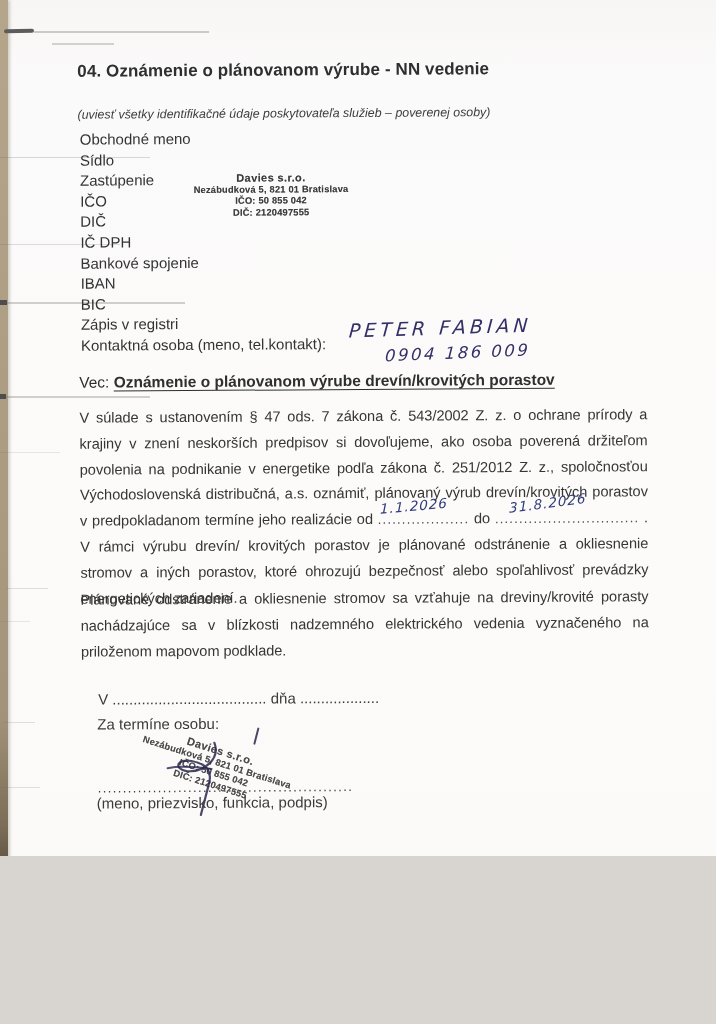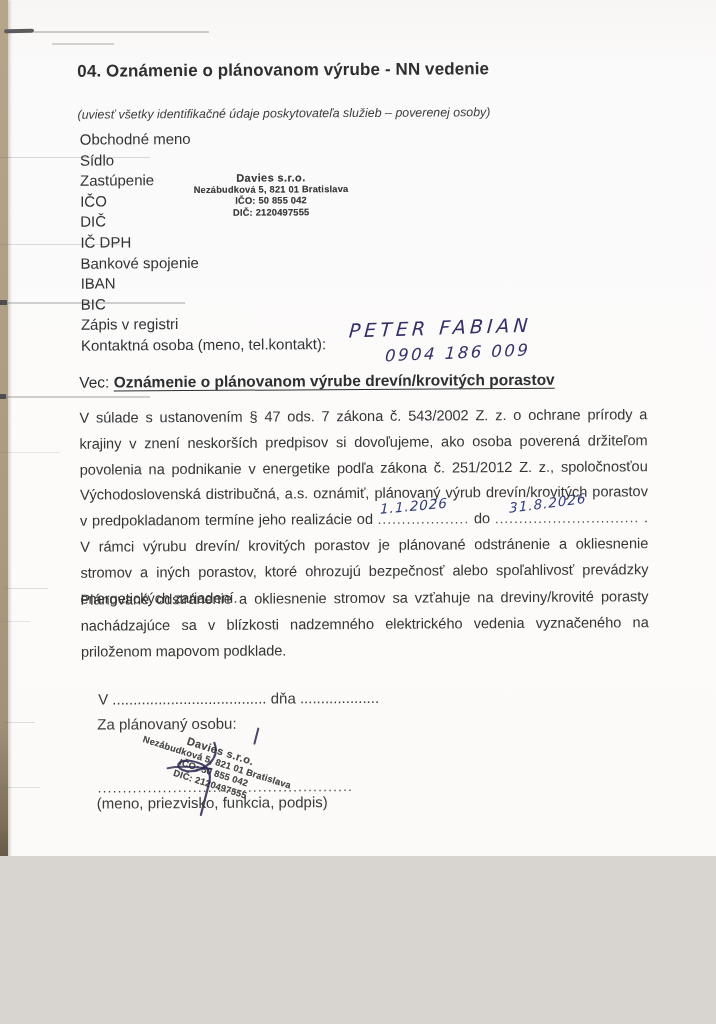--- a/index.html
+++ b/index.html
@@ -114,21 +114,21 @@
       <span class="dotfield"><span class="dots">...................</span><span class="hw hw-date d1">1.1.2026</span></span>
       <span>do</span>
       <span class="dotfield"><span class="dots">..............................</span><span class="hw hw-date d2">31.8.2026</span></span>
       <span>.</span>
       <span>V rámci výrubu drevín/ krovitých porastov je plánované odstránenie a okliesnenie stromov a iných porastov, ktoré ohrozujú bezpečnosť alebo spoľahlivosť prevádzky energetických zariadení.</span>
     </p>
 
     <p class="para p2">Plánované odstránenie a okliesnenie stromov sa vzťahuje na dreviny/krovité porasty nachádzajúce sa v blízkosti nadzemného elektrického vedenia vyznačeného na priloženom mapovom podklade.</p>
 
     <div class="footer-line">V ..................................... dňa ...................</div>
-    <div class="for-entity">Za plánovaný osobu:</div>
+    <div class="for-entity">Za termíne osobu:</div>
 
     <div class="stamp stamp-bottom">
       <div class="c1">Davies s.r.o.</div>
       <div class="c2">Nezábudková 5, 821 01 Bratislava</div>
       <div class="c3">IČO: 50 855 042</div>
       <div class="c4">DIČ: 2120497555</div>
     </div>
 
     <svg class="sig-svg" width="130" height="110" viewBox="0 0 130 110">
       <path d="M 107 14 L 103 29" fill="none" stroke="#2b2750" stroke-width="2" stroke-linecap="round" opacity="0.85"></path>

